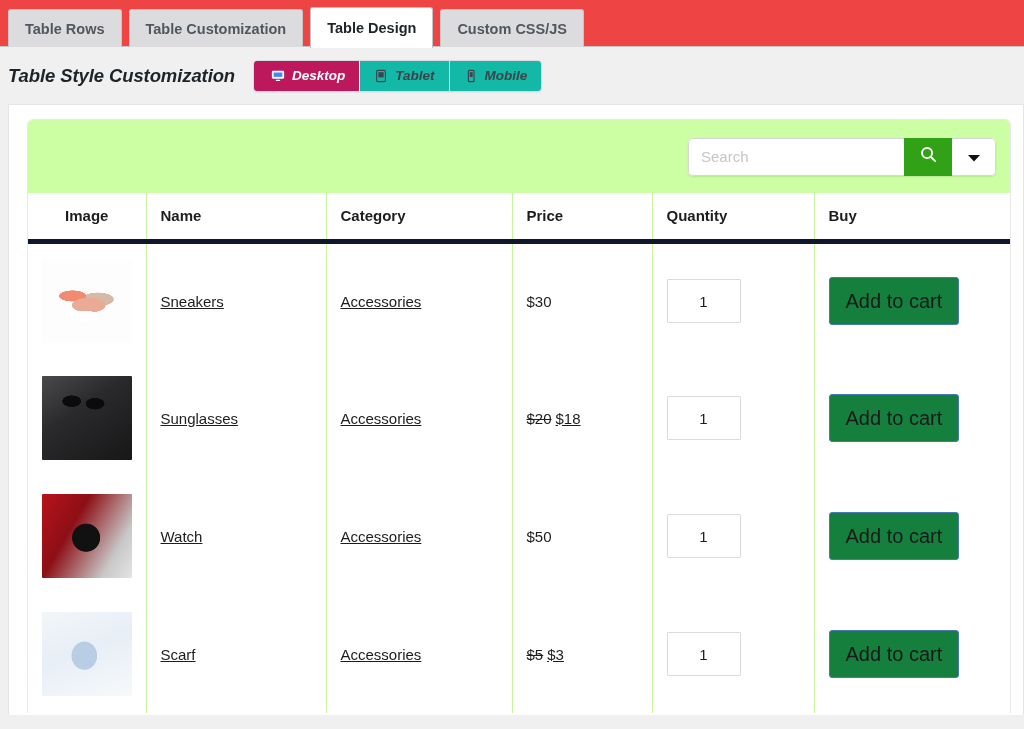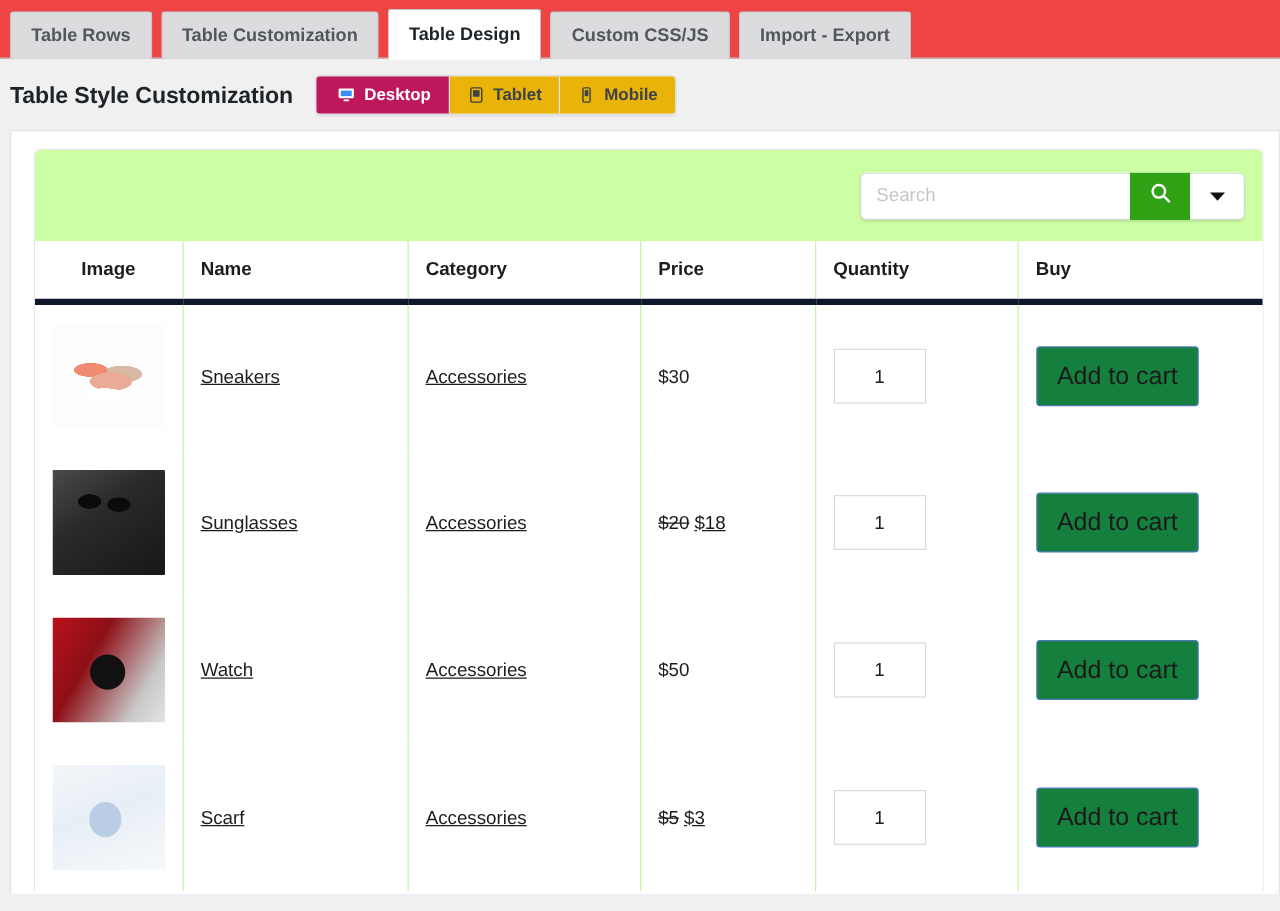--- a/index.html
+++ b/index.html
@@ -59,20 +59,21 @@
     border-color: #c3c4c7;
   }
 
   
   .titlerow {
     height: 57px;
     display: flex;
     align-items: center;
     padding: 0 8px;
     box-sizing: border-box;
+    font-style: italic;
   }
   .page-title {
     font-size: 18.5px;
     font-weight: bold;
     color: #1d2327;
     margin-right: 18px;
     letter-spacing: -0.1px;
   }
   .devgroup {
     display: flex;
@@ -84,21 +85,21 @@
   }
   .devbtn {
     display: flex;
     align-items: center;
     gap: 7px;
     height: 30px;
     padding: 0 14px;
     font-size: 13.5px;
     font-weight: bold;
     color: #3c434a;
-    background: #eab308;
+    background: #14b8a6;
     border-right: 1px solid #e3e3e4;
     cursor: pointer;
     box-sizing: border-box;
   }
   .devbtn:last-child { border-right: none; }
   .devbtn.active {
     background: #be185d;
     color: #ffffff;
     padding-left: 17px;
   }
@@ -294,21 +295,20 @@
   }
 </style>
 </head>
 <body>
 
 <div class="tabbar">
   <div class="tab">Table Rows</div>
   <div class="tab">Table Customization</div>
   <div class="tab active">Table Design</div>
   <div class="tab">Custom CSS/JS</div>
-  <div class="tab">Import - Export</div>
 </div>
 
 <div class="titlerow">
   <div class="page-title">Table Style Customization</div>
 
   <div class="devgroup">
     <div class="devbtn active">
       <span>
         <svg width="14" height="14" viewBox="0 0 16 16" fill="none">
           <rect x="1" y="2" width="14" height="9" rx="1.3" fill="#ffffff"></rect>

